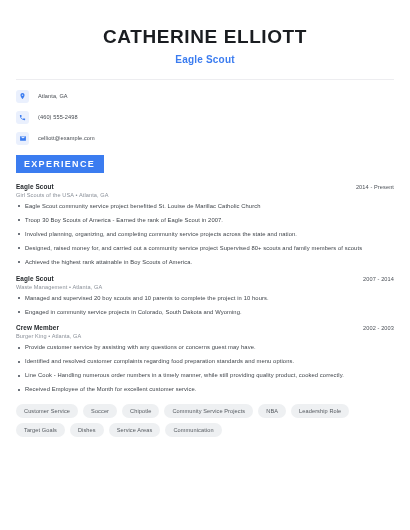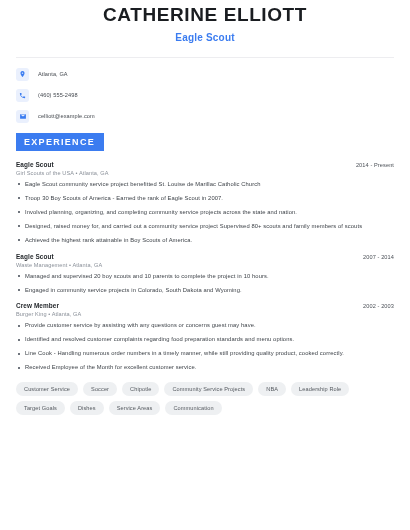--- a/index.html
+++ b/index.html
@@ -11,21 +11,21 @@
     height: 530px;
     background: #ffffff;
     font-family: "Liberation Sans", sans-serif;
     color: #2b2f33;
     overflow: hidden;
   }
   .resume {
     width: 410px;
     height: 530px;
     box-sizing: border-box;
-    padding: 4px 16px 6px 16px;
+    padding: 26px 16px 6px 16px;
     background: #ffffff;
   }
 
   
   .header { text-align: center; }
   .full-name {
     font-size: 19px;
     font-weight: bold;
     letter-spacing: 0.6px;
     color: #1a1d21;

